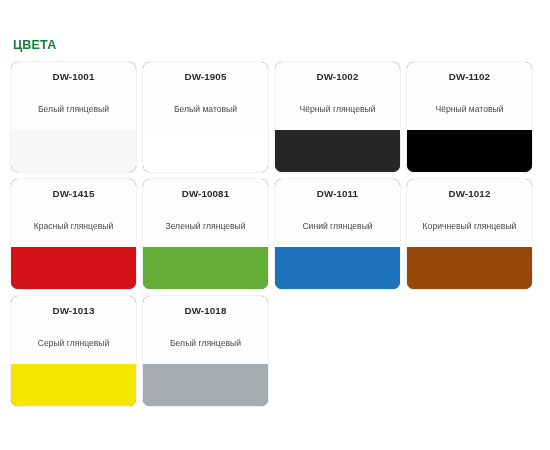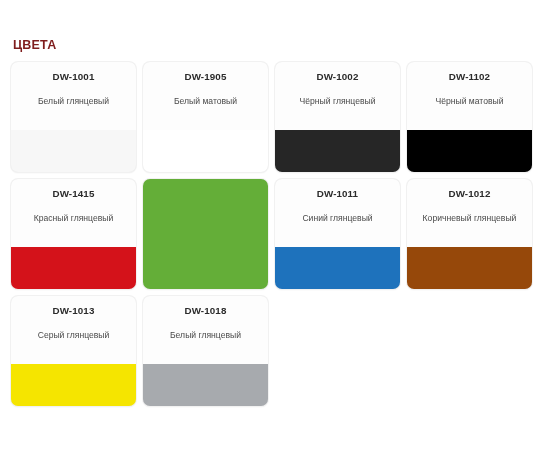--- a/index.html
+++ b/index.html
@@ -21,42 +21,42 @@
     box-sizing: border-box;
     padding: 0;
   }
 
   .section-title {
     position: absolute;
     left: 13px;
     top: 38px;
     font-size: 12.5px;
     font-weight: bold;
-    color: #7f1d1d;
+    color: #15803d;
     letter-spacing: 0.2px;
     line-height: 14px;
     font-family: "Liberation Sans", sans-serif;
   }
 
   .grid {
     position: absolute;
     left: 11px;
     top: 62px;
     width: 528px;
     display: flex;
     flex-wrap: wrap;
   }
 
   .card {
     width: 125px;
     height: 110px;
     margin-right: 7px;
     margin-bottom: 7px;
     border-radius: 7px;
-    background: #e5e5e5;
+    background: #0369a1;
     box-shadow: 0 0 0 1px #f1f1f1, 0 1px 2px rgba(0,0,0,0.07);
     overflow: hidden;
     display: flex;
     flex-direction: column;
     box-sizing: border-box;
   }
   .card:nth-child(4n) {
     margin-right: 0;
   }
 
@@ -76,21 +76,21 @@
     font-size: 9.8px;
     font-weight: bold;
     color: #2b2b2b;
     line-height: 12px;
     letter-spacing: 0.1px;
     text-align: center;
     white-space: nowrap;
   }
 
   .card-desc {
-    margin-top: 13px;
+    margin-top: 21px;
     font-size: 8.6px;
     font-weight: normal;
     color: #4a4a4a;
     line-height: 10.5px;
     text-align: center;
     max-width: 112px;
   }
 
   .card-swatch {
     flex: 1 1 auto;
@@ -135,20 +135,24 @@
         <div class="card-swatch" style="background: rgb(0, 0, 0);"></div>
       </div>
       <div class="card">
         <div class="card-head">
           <div class="card-code">DW-1415</div>
           <div class="card-desc">Красный глянцевый</div>
         </div>
         <div class="card-swatch" style="background: rgb(212, 18, 26);"></div>
       </div>
       <div class="card">
+        <div class="card-head">
+          <div class="card-code">DW-10081</div>
+          <div class="card-desc">Зеленый глянцевый</div>
+        </div>
         <div class="card-swatch" style="background: rgb(100, 174, 56);"></div>
       </div>
       <div class="card">
         <div class="card-head">
           <div class="card-code">DW-1011</div>
           <div class="card-desc">Синий глянцевый</div>
         </div>
         <div class="card-swatch" style="background: rgb(30, 114, 188);"></div>
       </div>
       <div class="card">

